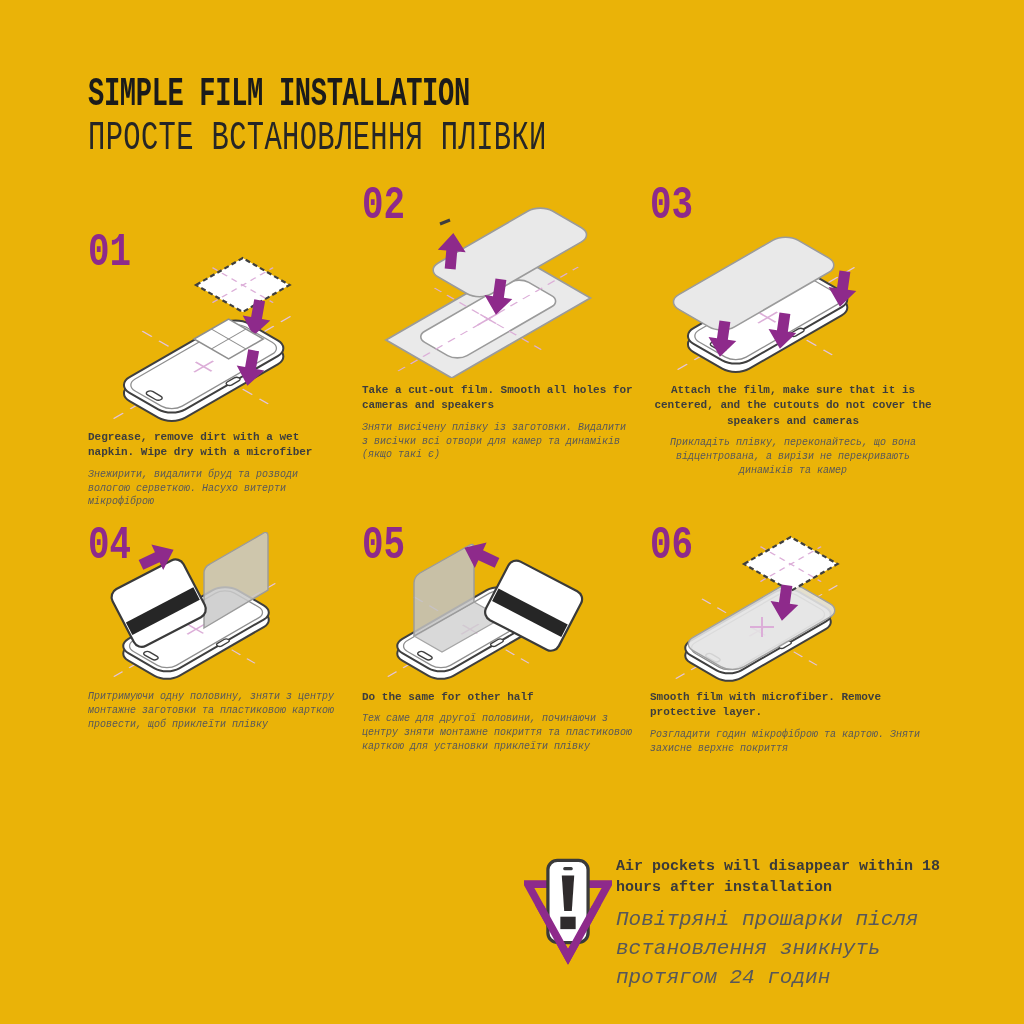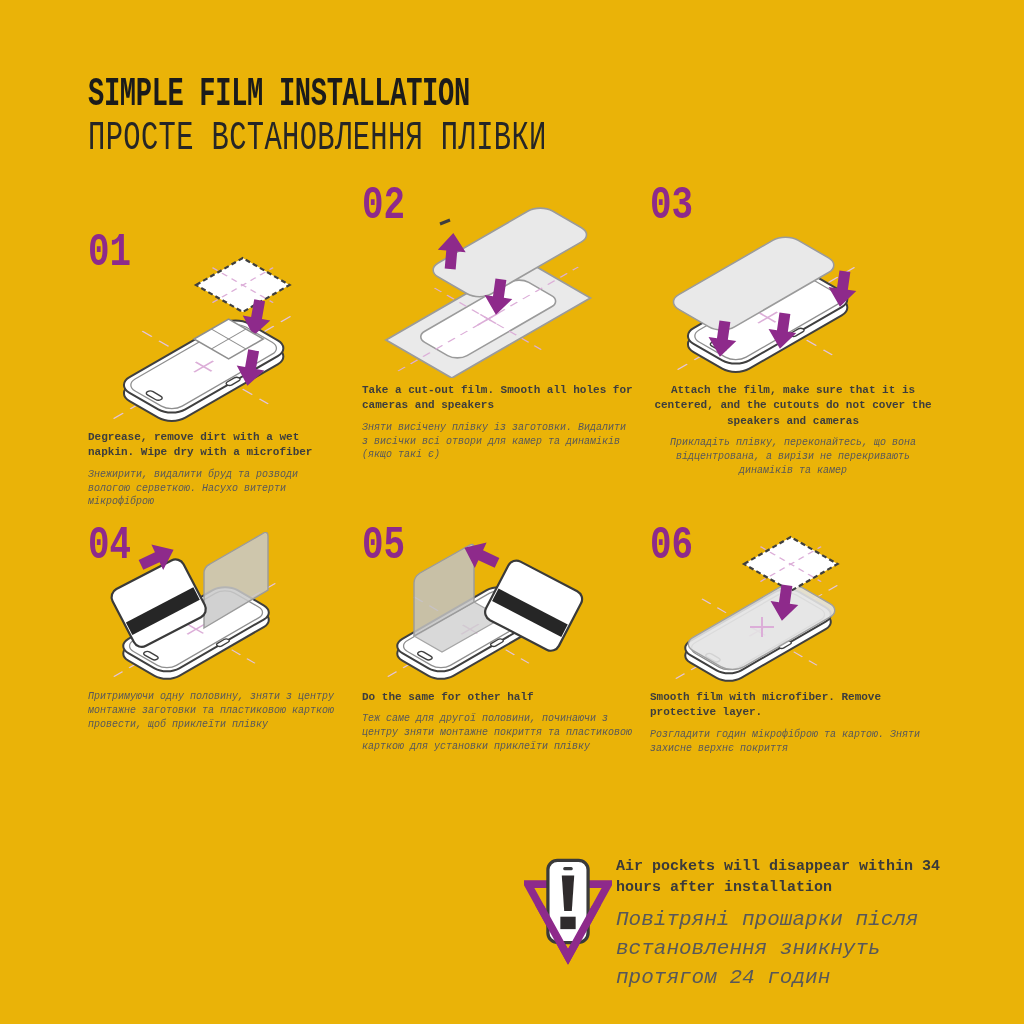--- a/index.html
+++ b/index.html
@@ -247,18 +247,18 @@
           </clipPath>
         <path d="M4,30 L88,30 L46,106 Z" fill="none" stroke="#8e2a8b" stroke-width="8"></path>
         <rect x="25" y="5" width="42" height="86" rx="10" fill="#ffffff" stroke="#3a3a3a" stroke-width="3.4"></rect>
         <path d="M4,30 L88,30 L46,106 Z" fill="none" stroke="#8e2a8b" stroke-width="8" clip-path="url(#vclip)"></path>
         <rect x="41" y="12" width="10" height="3.4" rx="1.6" fill="#3a3a3a"></rect>
         <path d="M39.5,21 h13 l-2.5,37 h-8 Z" fill="#2f2b2c"></path>
         <rect x="38" y="64" width="16" height="13" fill="#2f2b2c"></rect>
       </svg>
     </div>
     <div class="note-texts">
-      <div class="en">Air pockets will disappear within 34 hours after installation</div>
+      <div class="en">Air pockets will disappear within 18 hours after installation</div>
       <div class="ua">Повітряні прошарки після встановлення зникнуть протягом 24 годин</div>
     </div>
   </div>
 
 </div>
 
 </body></html>

